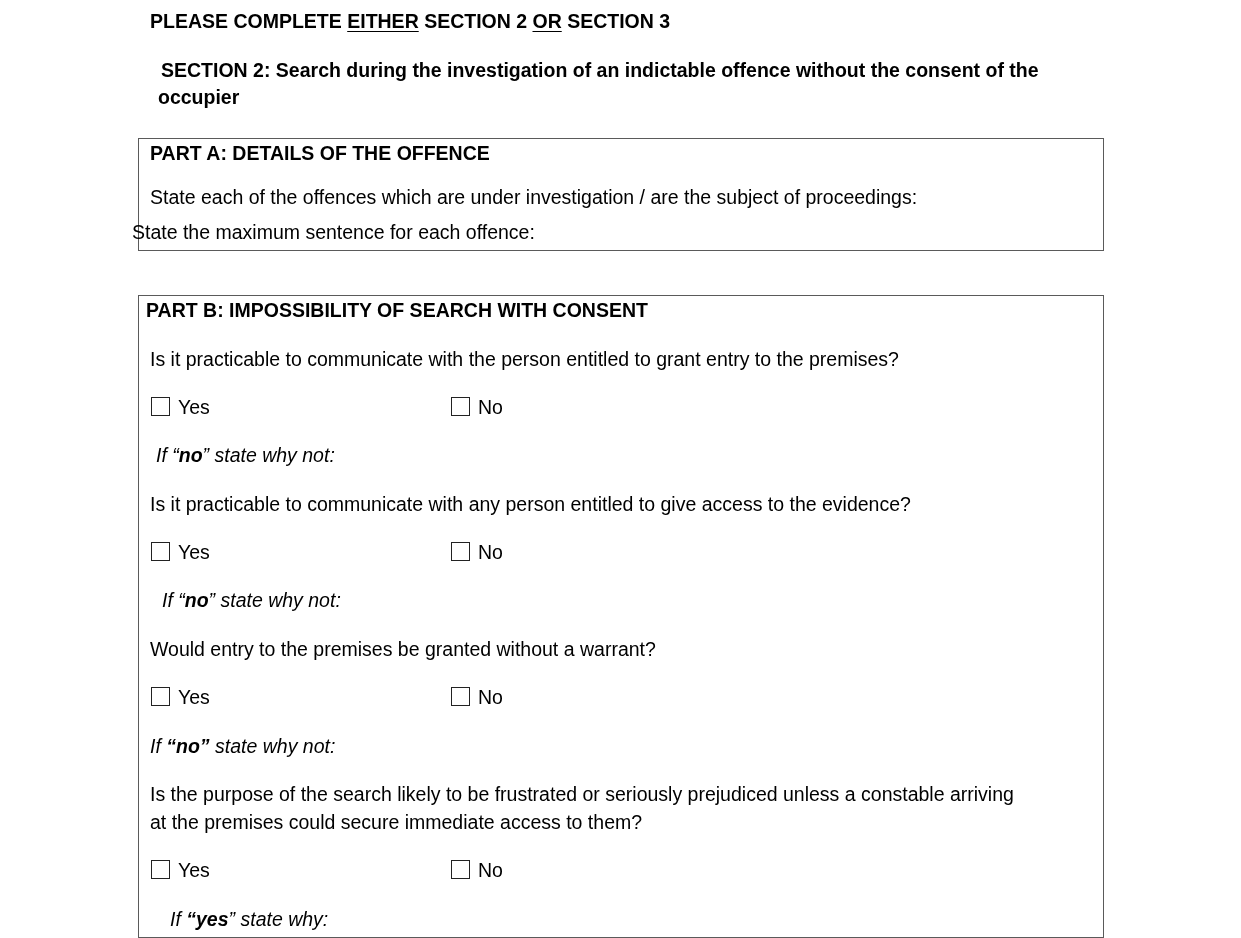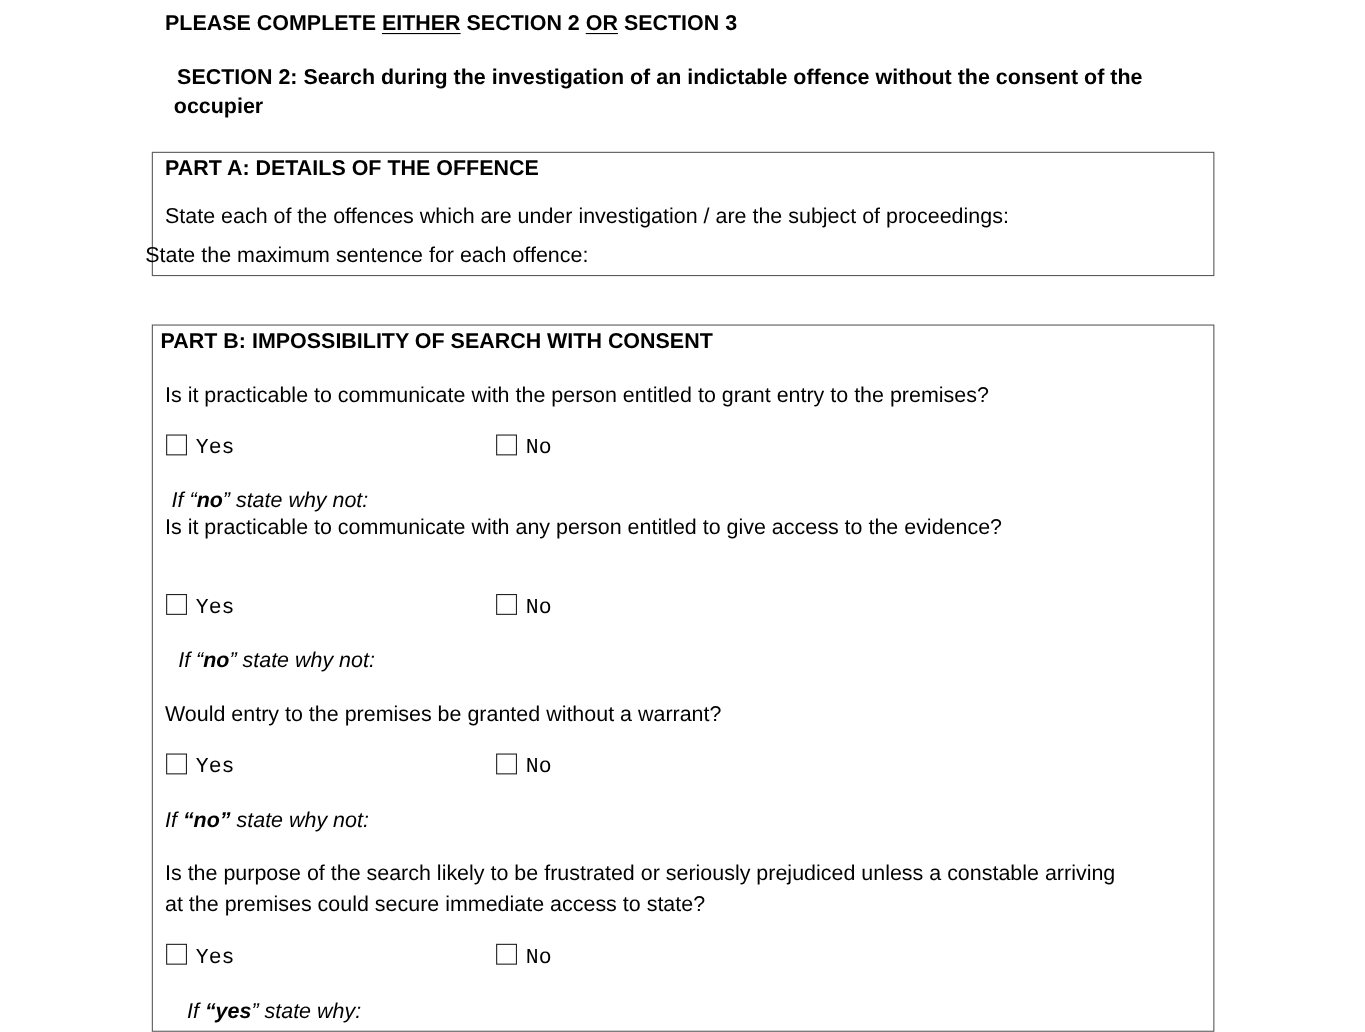--- a/index.html
+++ b/index.html
@@ -13,21 +13,21 @@
   .u { text-decoration: underline; text-underline-offset: 3px; margin-top: 44px; }
   .box {
     position: absolute; border: 1px solid #5a5a5a; box-sizing: border-box;
     background: #fff;
   }
   .cb {
     display: inline-block; width: 19px; height: 19px; border: 1.5px solid #222;
     box-sizing: border-box; vertical-align: middle; position: relative; top: -2px;
     margin-right: 8px; background: #fff;
   }
-  .opt { position: absolute; white-space: nowrap; cursor: pointer; font-family: Liberation Mono, monospace; }
+  .opt { position: absolute; white-space: nowrap; cursor: pointer; }
   .italic { font-style: italic; }
 </style>
 </head>
 <body>
 
 <div class="abs bold" style="left:150px; top:10px;">
   <span>PLEASE COMPLETE </span><span class="u">EITHER</span><span> SECTION 2 </span><span class="u">OR</span><span> SECTION 3</span>
 </div>
 <div class="abs bold" style="left:161px; top:59px;">SECTION 2: Search during the investigation of an indictable offence without the consent of the</div>
 <div class="abs bold" style="left:158px; top:86px;">occupier</div>
@@ -38,27 +38,27 @@
 <div class="abs" style="left:132px; top:221px;">State the maximum sentence for each offence:</div>
 
 <div class="box" style="left:138px; top:295px; width:966px; height:643px;"></div>
 <div class="abs bold" style="left:146px; top:299px;">PART B: IMPOSSIBILITY OF SEARCH WITH CONSENT</div>
 
 <div class="abs" style="left:150px; top:348px;">Is it practicable to communicate with the person entitled to grant entry to the premises?</div>
 <label class="opt" style="left:151px; top:396px;"><span class="cb"></span><span>Yes</span></label>
 <label class="opt" style="left:451px; top:396px;"><span class="cb"></span><span>No</span></label>
 <div class="abs italic" style="left:156px; top:444px;"><span>If “</span><b>no</b><span>” state why not:</span></div>
 
-<div class="abs" style="left:150px; top:468px;">Is it practicable to communicate with any person entitled to give access to the evidence?</div>
+<div class="abs" style="left:150px; top:493px;">Is it practicable to communicate with any person entitled to give access to the evidence?</div>
 <label class="opt" style="left:151px; top:541px;"><span class="cb"></span><span>Yes</span></label>
 <label class="opt" style="left:451px; top:541px;"><span class="cb"></span><span>No</span></label>
 <div class="abs italic" style="left:162px; top:589px;"><span>If “</span><b>no</b><span>” state why not:</span></div>
 
 <div class="abs" style="left:150px; top:638px;text-align:right;">Would entry to the premises be granted without a warrant?</div>
 <label class="opt" style="left:151px; top:686px;"><span class="cb"></span><span>Yes</span></label>
 <label class="opt" style="left:451px; top:686px;"><span class="cb"></span><span>No</span></label>
 <div class="abs italic" style="left:150px; top:735px;"><span>If </span><b>“no”</b><span> state why not:</span></div>
 
 <div class="abs" style="left:150px; top:783px;">Is the purpose of the search likely to be frustrated or seriously prejudiced unless a constable arriving</div>
-<div class="abs" style="left:150px; top:811px;">at the premises could secure immediate access to state?</div>
+<div class="abs" style="left:150px; top:811px;">at the premises could secure immediate access to them?</div>
 <label class="opt" style="left:151px; top:859px;"><span class="cb"></span><span>Yes</span></label>
 <label class="opt" style="left:451px; top:859px;"><span class="cb"></span><span>No</span></label>
 <div class="abs italic" style="left:150px; top:908px;margin-left:20px;"><span>If </span><b>“yes</b><span>” state why:</span></div>
 
 </body></html>

